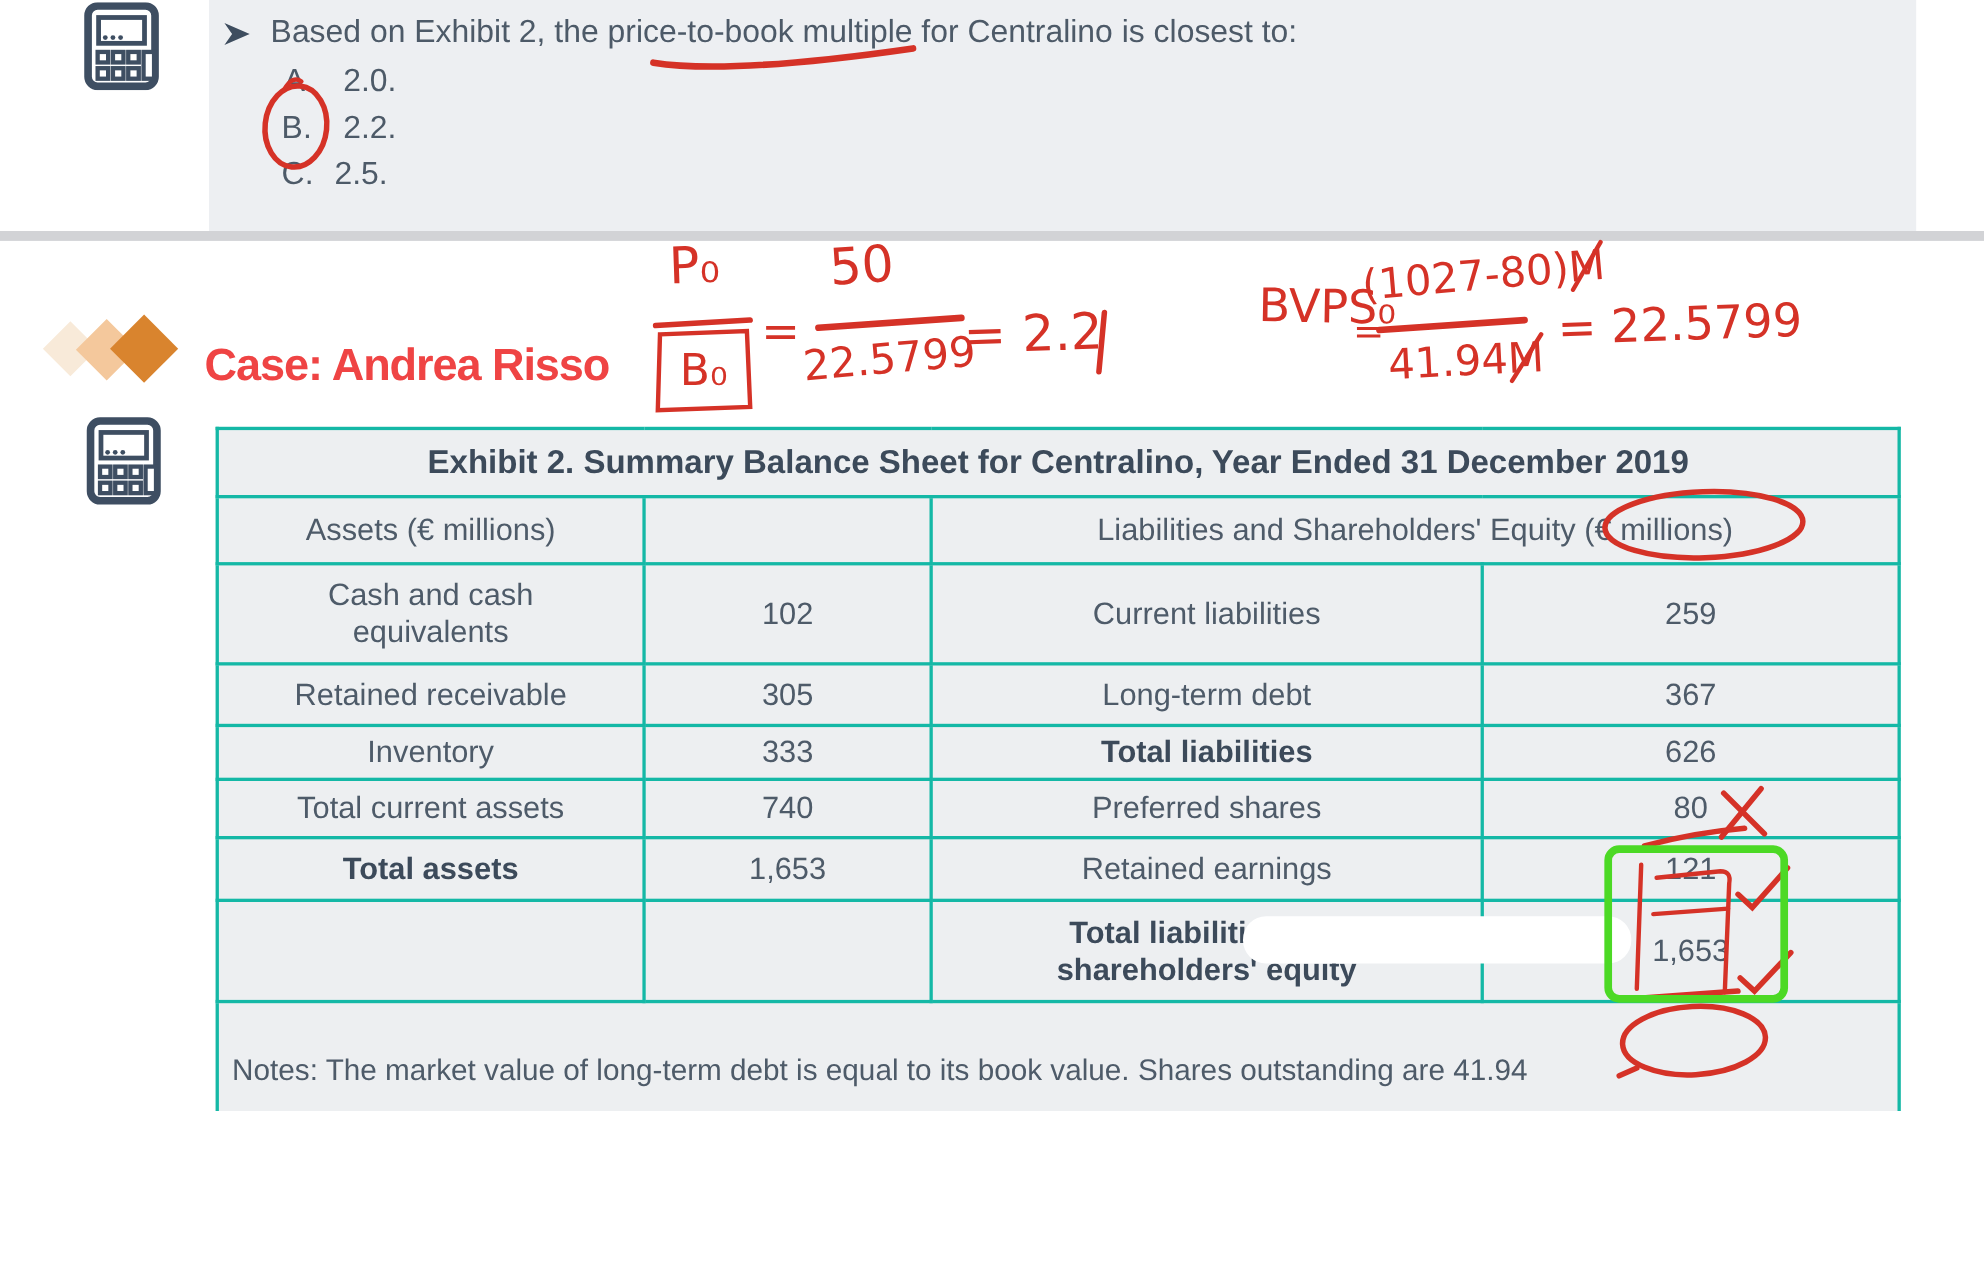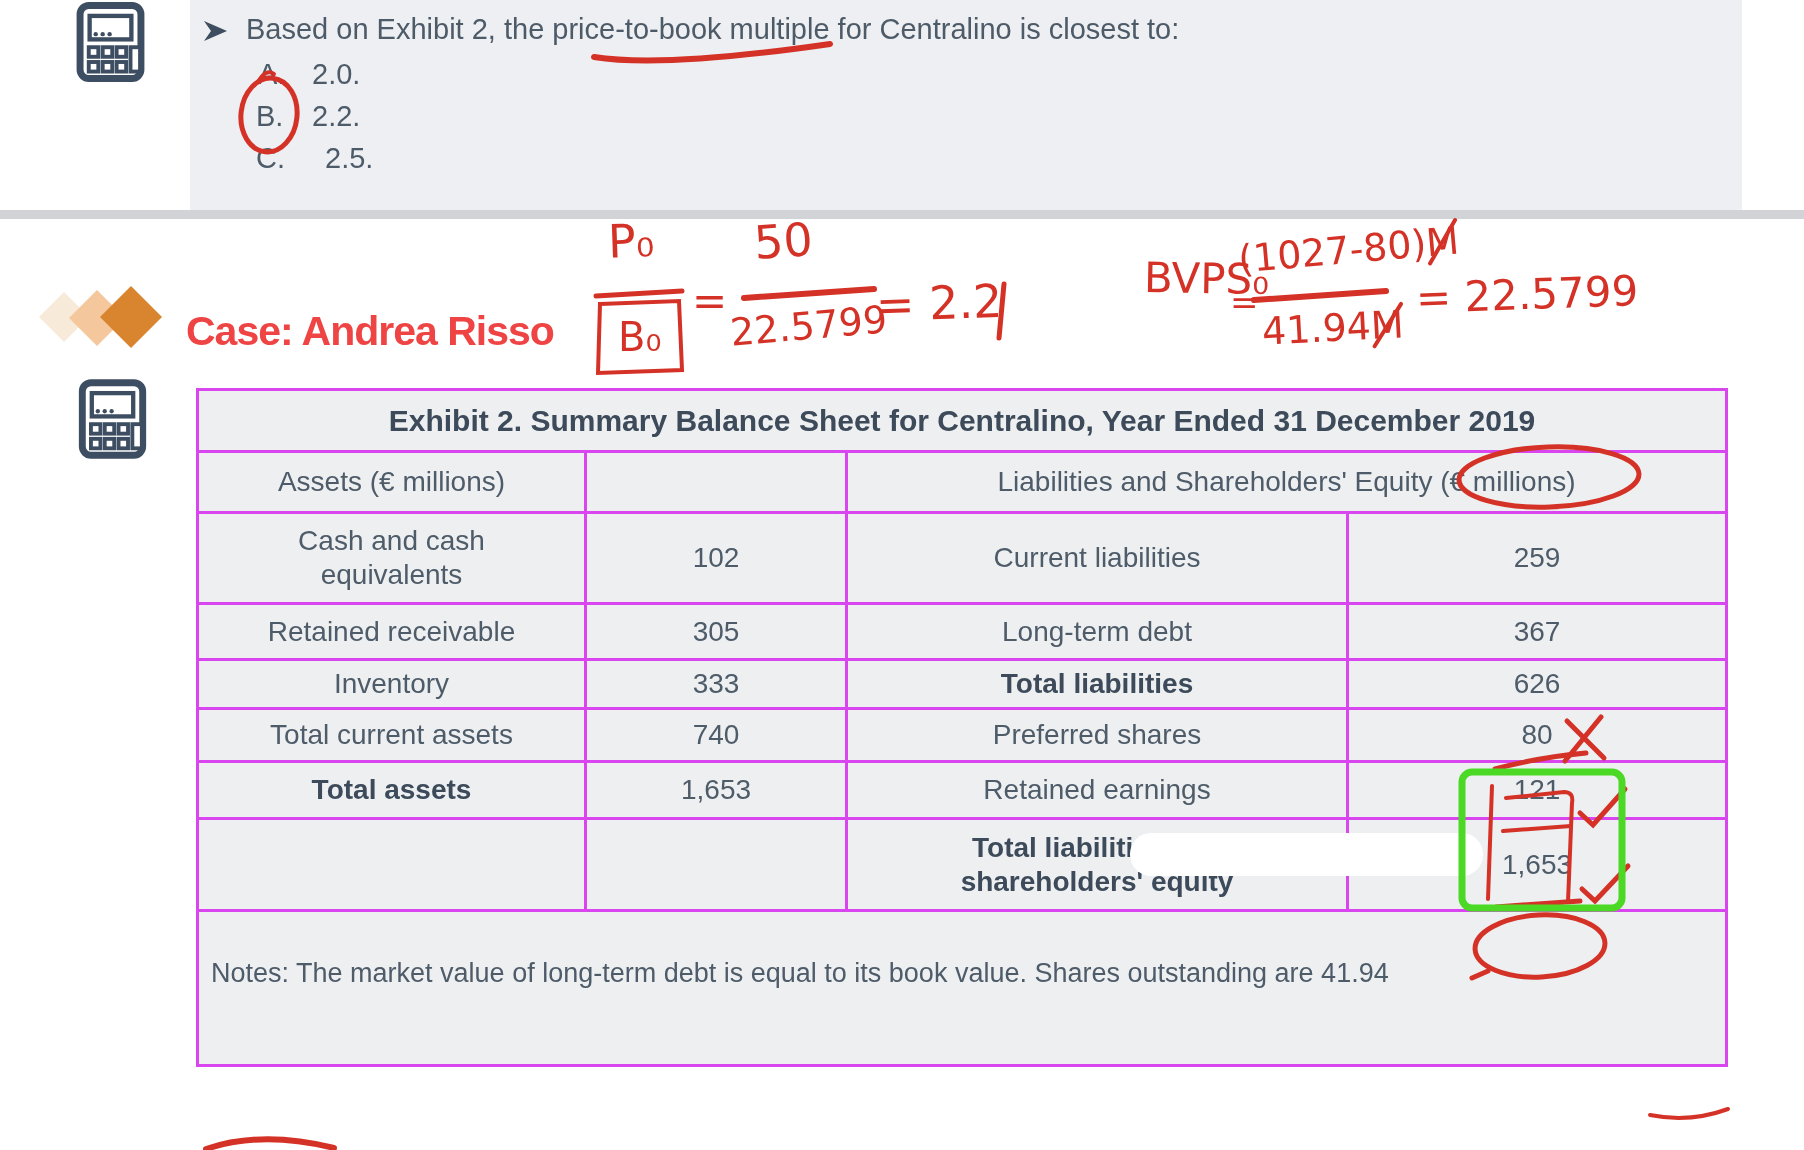--- a/index.html
+++ b/index.html
@@ -1,35 +1,35 @@
 <!DOCTYPE html>
 <html><head>
 <meta charset="utf-8">
 <style>
   html,body{margin:0;padding:0;background:#ffffff;}
   #stage{
-    position:relative;width:1804px;height:1150px;overflow:hidden;
+    position:relative;width:1804px;height:1010px;overflow:hidden;
     background:#ffffff;font-family:"Liberation Sans",sans-serif;
   }
   
   .q-panel{position:absolute;left:190px;top:0;width:1552px;height:210px;background:#edeff2;}
   .divider{position:absolute;left:0;top:210px;width:1804px;height:9px;background:#d2d3d6;}
   .q-text{position:absolute;left:246px;top:13px;font-size:29px;color:#4d5a68;}
   .opt-letter{position:absolute;font-size:29px;color:#4d5a68;}
   .opt-value{position:absolute;font-size:29px;color:#4d5a68;}
   .bullet{position:absolute;left:203px;top:20px;width:26px;height:22px;}
   
   .case-title{position:absolute;left:186px;top:308px;font-size:41px;font-weight:bold;
     color:#ef4444;letter-spacing:-1px;}
   
   .icon-abs{position:absolute;}
   
   .exhibit{position:absolute;left:196px;top:388px;z-index:10;}
   table.bs{border-collapse:collapse;table-layout:fixed;width:1529px;background:#edeff1;}
-  table.bs td,table.bs th{border:3px solid #d946ef;text-align:center;vertical-align:middle;
+  table.bs td,table.bs th{border:3px solid #14b8a6;text-align:center;vertical-align:middle;
     font-size:28px;color:#4e5b69;font-weight:normal;padding:0 4px;white-space:pre-line;line-height:1.2;}
   table.bs .title-cell{font-size:30px;font-weight:bold;color:#3c4a5a;}
   table.bs .b{font-weight:bold;color:#3c4a5a;}
   table.bs .notes-cell{text-align:left;padding-left:12px;font-size:27px;line-height:1.33;vertical-align:top;padding-top:8px;}
   
   .overlay{position:absolute;left:0;top:0;z-index:50;pointer-events:none;}
   .hw{position:absolute;z-index:60;color:#d53227;font-family:"DejaVu Sans",sans-serif;pointer-events:none;}
   .struck{position:relative;display:inline-block;}
   .struck::after{content:"";position:absolute;left:45%;top:-12%;width:4px;height:122%;
     background:#d53227;transform:rotate(35deg);border-radius:2px;}
@@ -60,21 +60,21 @@
   <svg class="bullet" viewBox="0 0 26 22">
     <polygon points="1,1 24,11 1,21 8,11" fill="#3e4d5f"></polygon>
   </svg>
 
   <div class="q-text">Based on Exhibit 2, the price-to-book multiple for Centralino is closest to:</div>
   <div class="opt-letter" style="left:258px;top:58px;">A.</div>
   <div class="opt-value" style="left:312px;top:58px;">2.0.</div>
   <div class="opt-letter" style="left:256px;top:100px;">B.</div>
   <div class="opt-value" style="left:312px;top:100px;">2.2.</div>
   <div class="opt-letter" style="left:256px;top:142px;">C.</div>
-  <div class="opt-value" style="left:325px;top:142px;">2.5.</div>
+  <div class="opt-value" style="left:304px;top:142px;">2.5.</div>
 
   <svg class="icon-abs" style="left:30px;top:265px;" width="180" height="105" viewBox="0 0 180 105">
     <polygon points="34,27 59,52 34,77 9,52" fill="#f8ead9"></polygon>
     <polygon points="67,25 95,53 67,81 39,53" fill="#f4c89c"></polygon>
     <polygon points="101,21 132,52 101,83 70,52" fill="#d9842e"></polygon>
   </svg>
   <div class="case-title">Case: Andrea Risso</div>
 
   <svg class="icon-abs" style="left:78px;top:378px;" width="69" height="82" viewBox="0 0 80 92">
     <rect x="5" y="4" width="70" height="84" rx="10" fill="#ffffff" stroke="#3e4e62" stroke-width="8"></rect>

